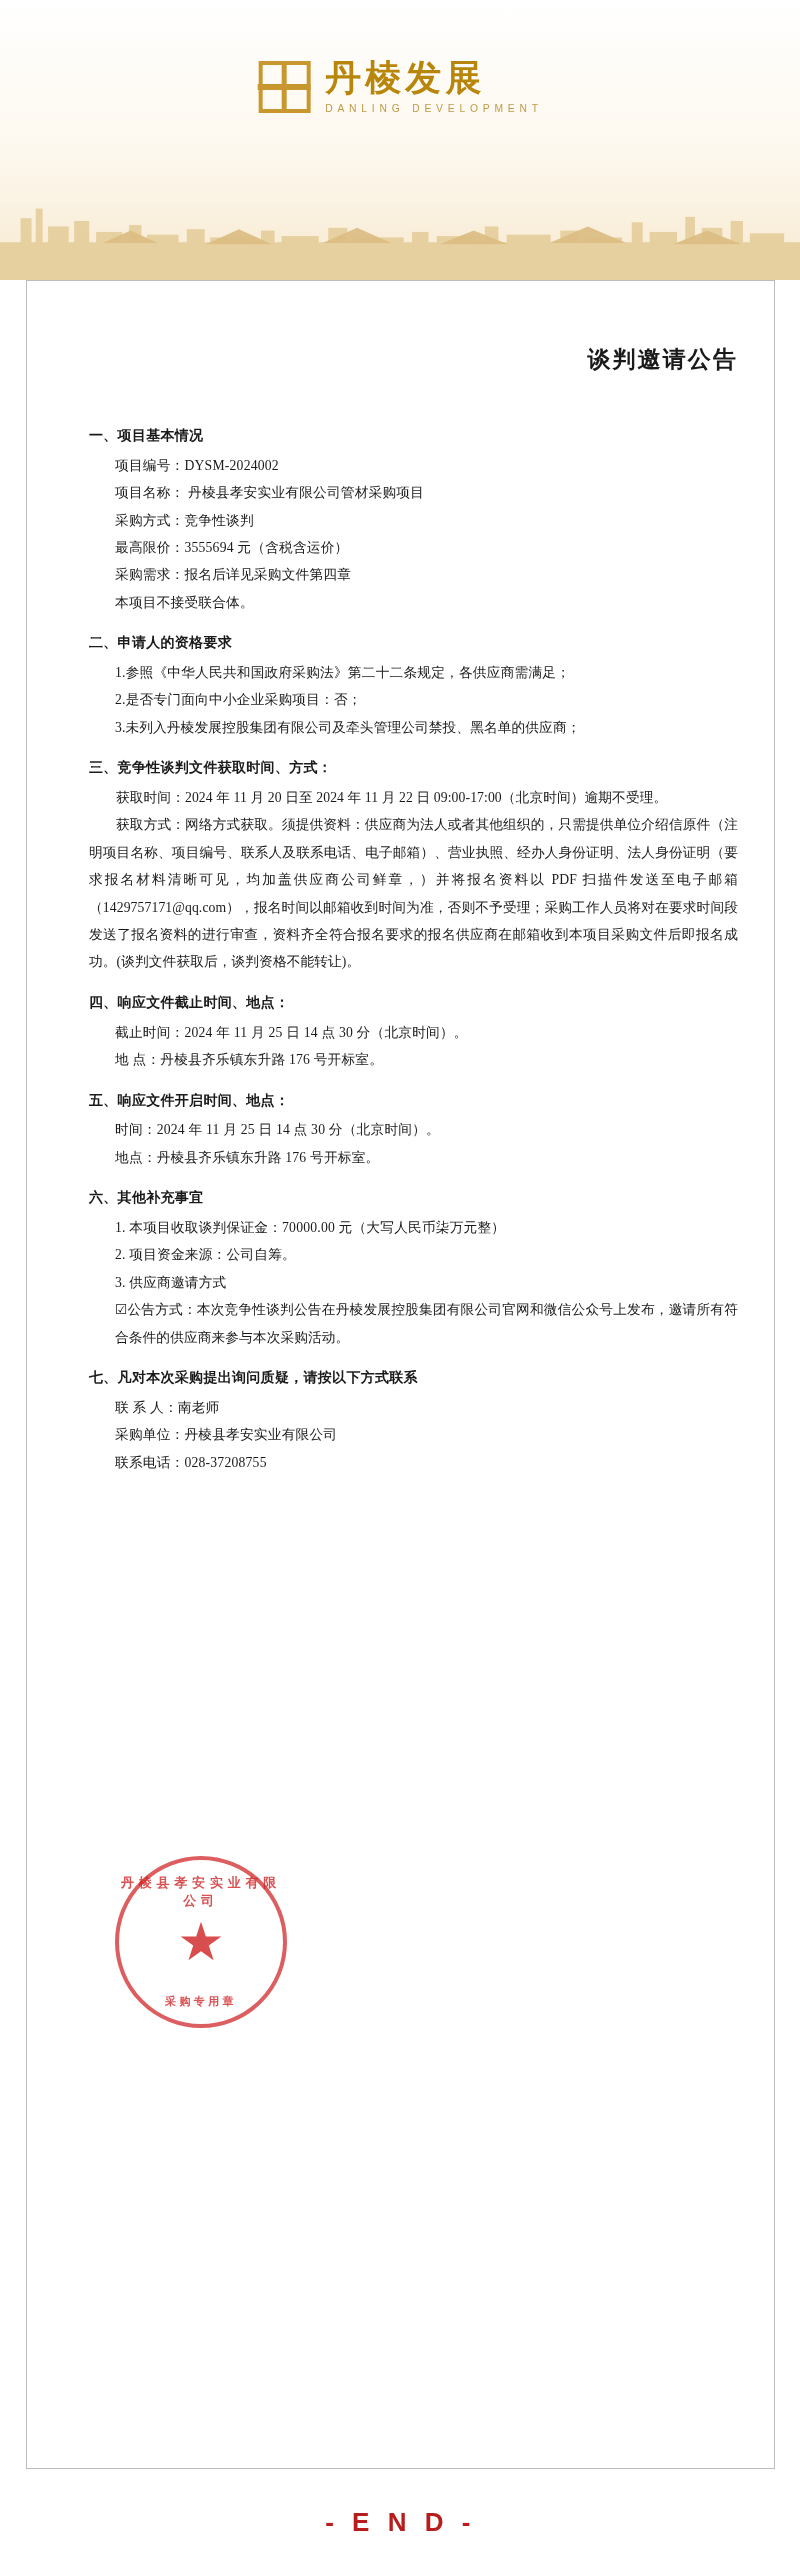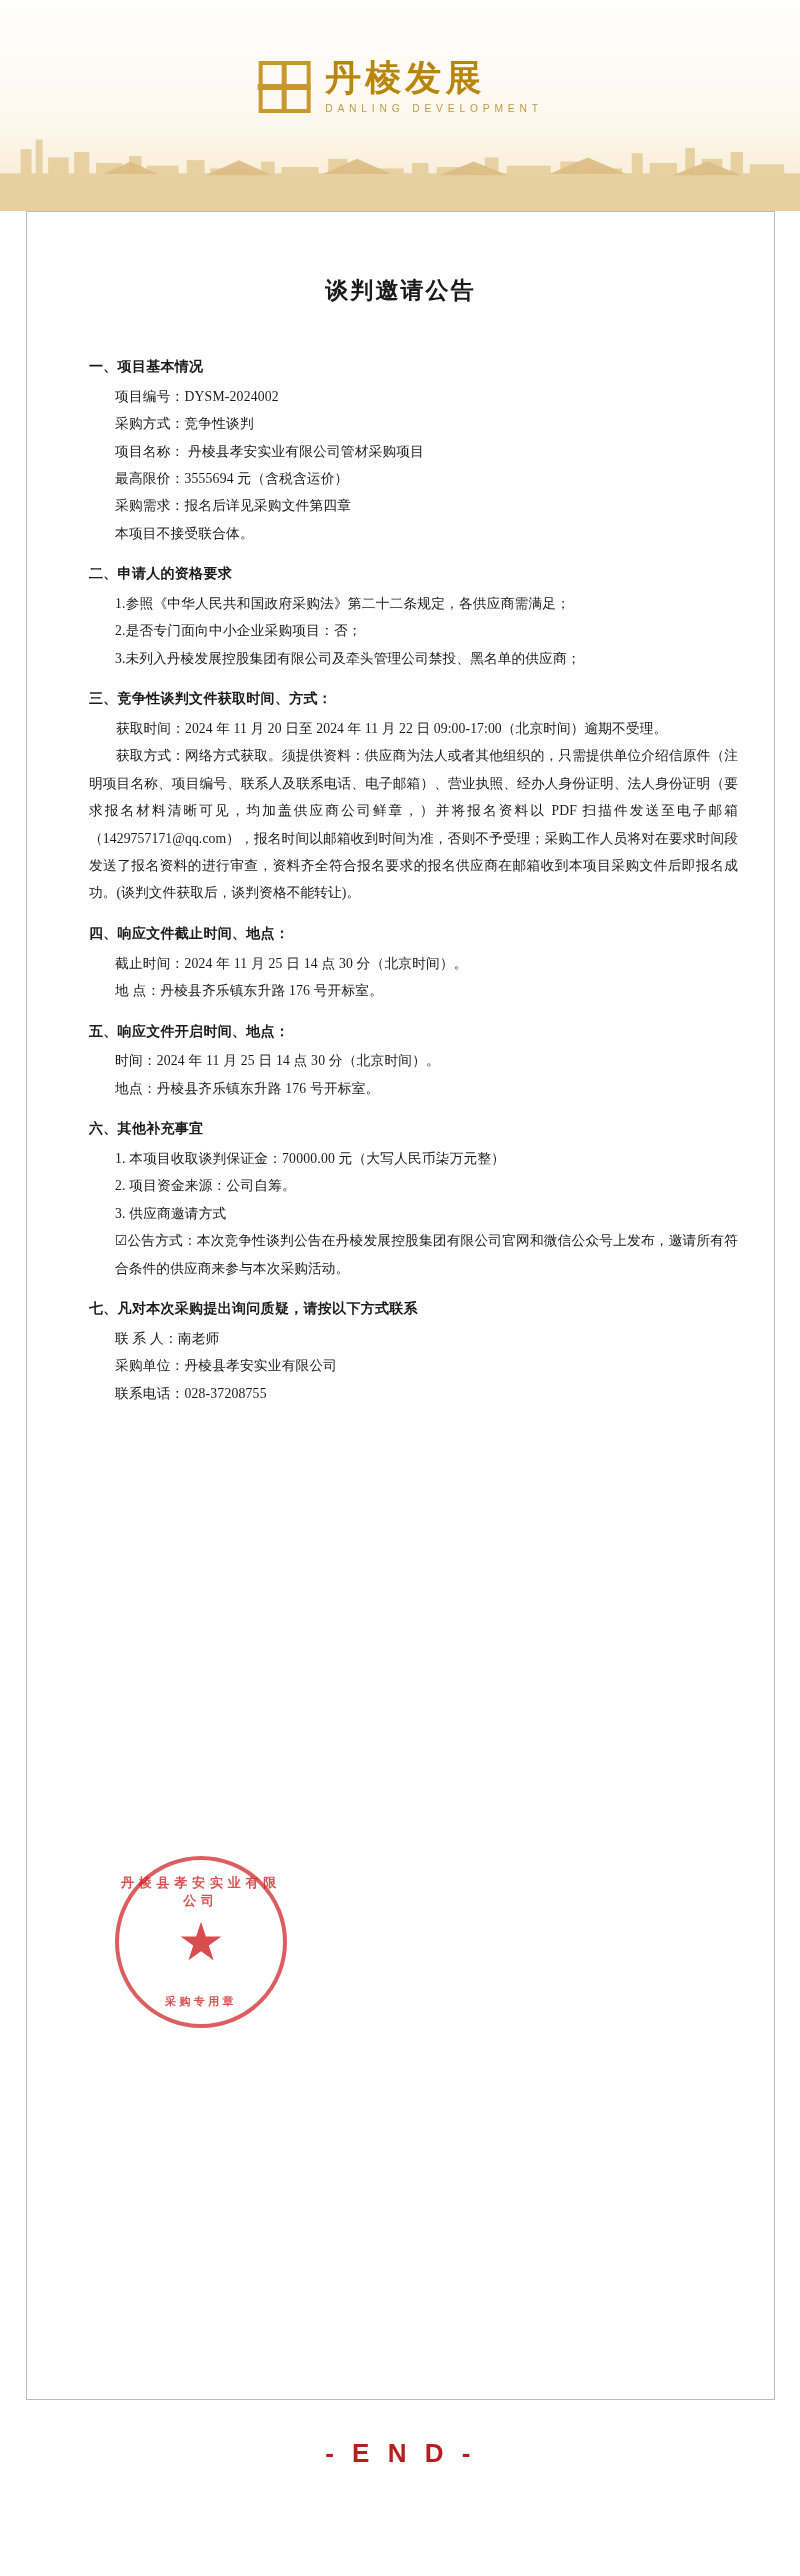--- a/index.html
+++ b/index.html
@@ -17,21 +17,21 @@
     width: 801px;
     min-height: 2576px;
     background: #ffffff;
     overflow: hidden;
   }
 
   
   .banner {
     position: relative;
     width: 801px;
-    height: 211px;
+    height: 280px;
     background: linear-gradient(180deg, #ffffff 0%, #fdf8ee 55%, #f6e9cf 100%);
     overflow: hidden;
   }
   .skyline {
     position: absolute;
     left: 0; right: 0; bottom: 0;
     height: 103px;
   }
   .logo-wrap {
     position: absolute;
@@ -76,21 +76,21 @@
   
   .doc-frame {
     position: relative;
     margin: 0 26px;
     border: 1.4px solid #bcbcbc;
     background: #fff;
     min-height: 2189px;
     padding: 27px 36px 41px 36px;
   }
   .doc-title {
-    text-align: center;
+    text-align: right;
     font-size: 23px;
     font-weight: 700;
     letter-spacing: 2.1px;
     margin: 36px 0 52px 0;
     font-family: "Liberation Sans","DejaVu Sans",sans-serif;
   }
 
   .section-head {
     font-size: 14px;
     font-weight: 700;
@@ -223,22 +223,22 @@
       </div>
     </div>
   </div>
 
   <div class="doc-frame">
 
     <div class="doc-title">谈判邀请公告</div>
 
     <div class="section-head">一、项目基本情况</div>
     <div class="line">项目编号：DYSM-2024002</div>
+    <div class="line">项目名称：  丹棱县孝安实业有限公司管材采购项目</div>
     <div class="line">采购方式：竞争性谈判</div>
-    <div class="line">项目名称：  丹棱县孝安实业有限公司管材采购项目</div>
     <div class="line">最高限价：3555694 元（含税含运价）</div>
     <div class="line">采购需求：报名后详见采购文件第四章</div>
     <div class="line">本项目不接受联合体。</div>
 
     <div class="section-head">二、申请人的资格要求</div>
     <div class="line">1.参照《中华人民共和国政府采购法》第二十二条规定，各供应商需满足；</div>
     <div class="line">2.是否专门面向中小企业采购项目：否；</div>
     <div class="para sub">3.未列入丹棱发展控股集团有限公司及牵头管理公司禁投、黑名单的供应商；</div>
 
     <div class="section-head">三、竞争性谈判文件获取时间、方式：</div>

